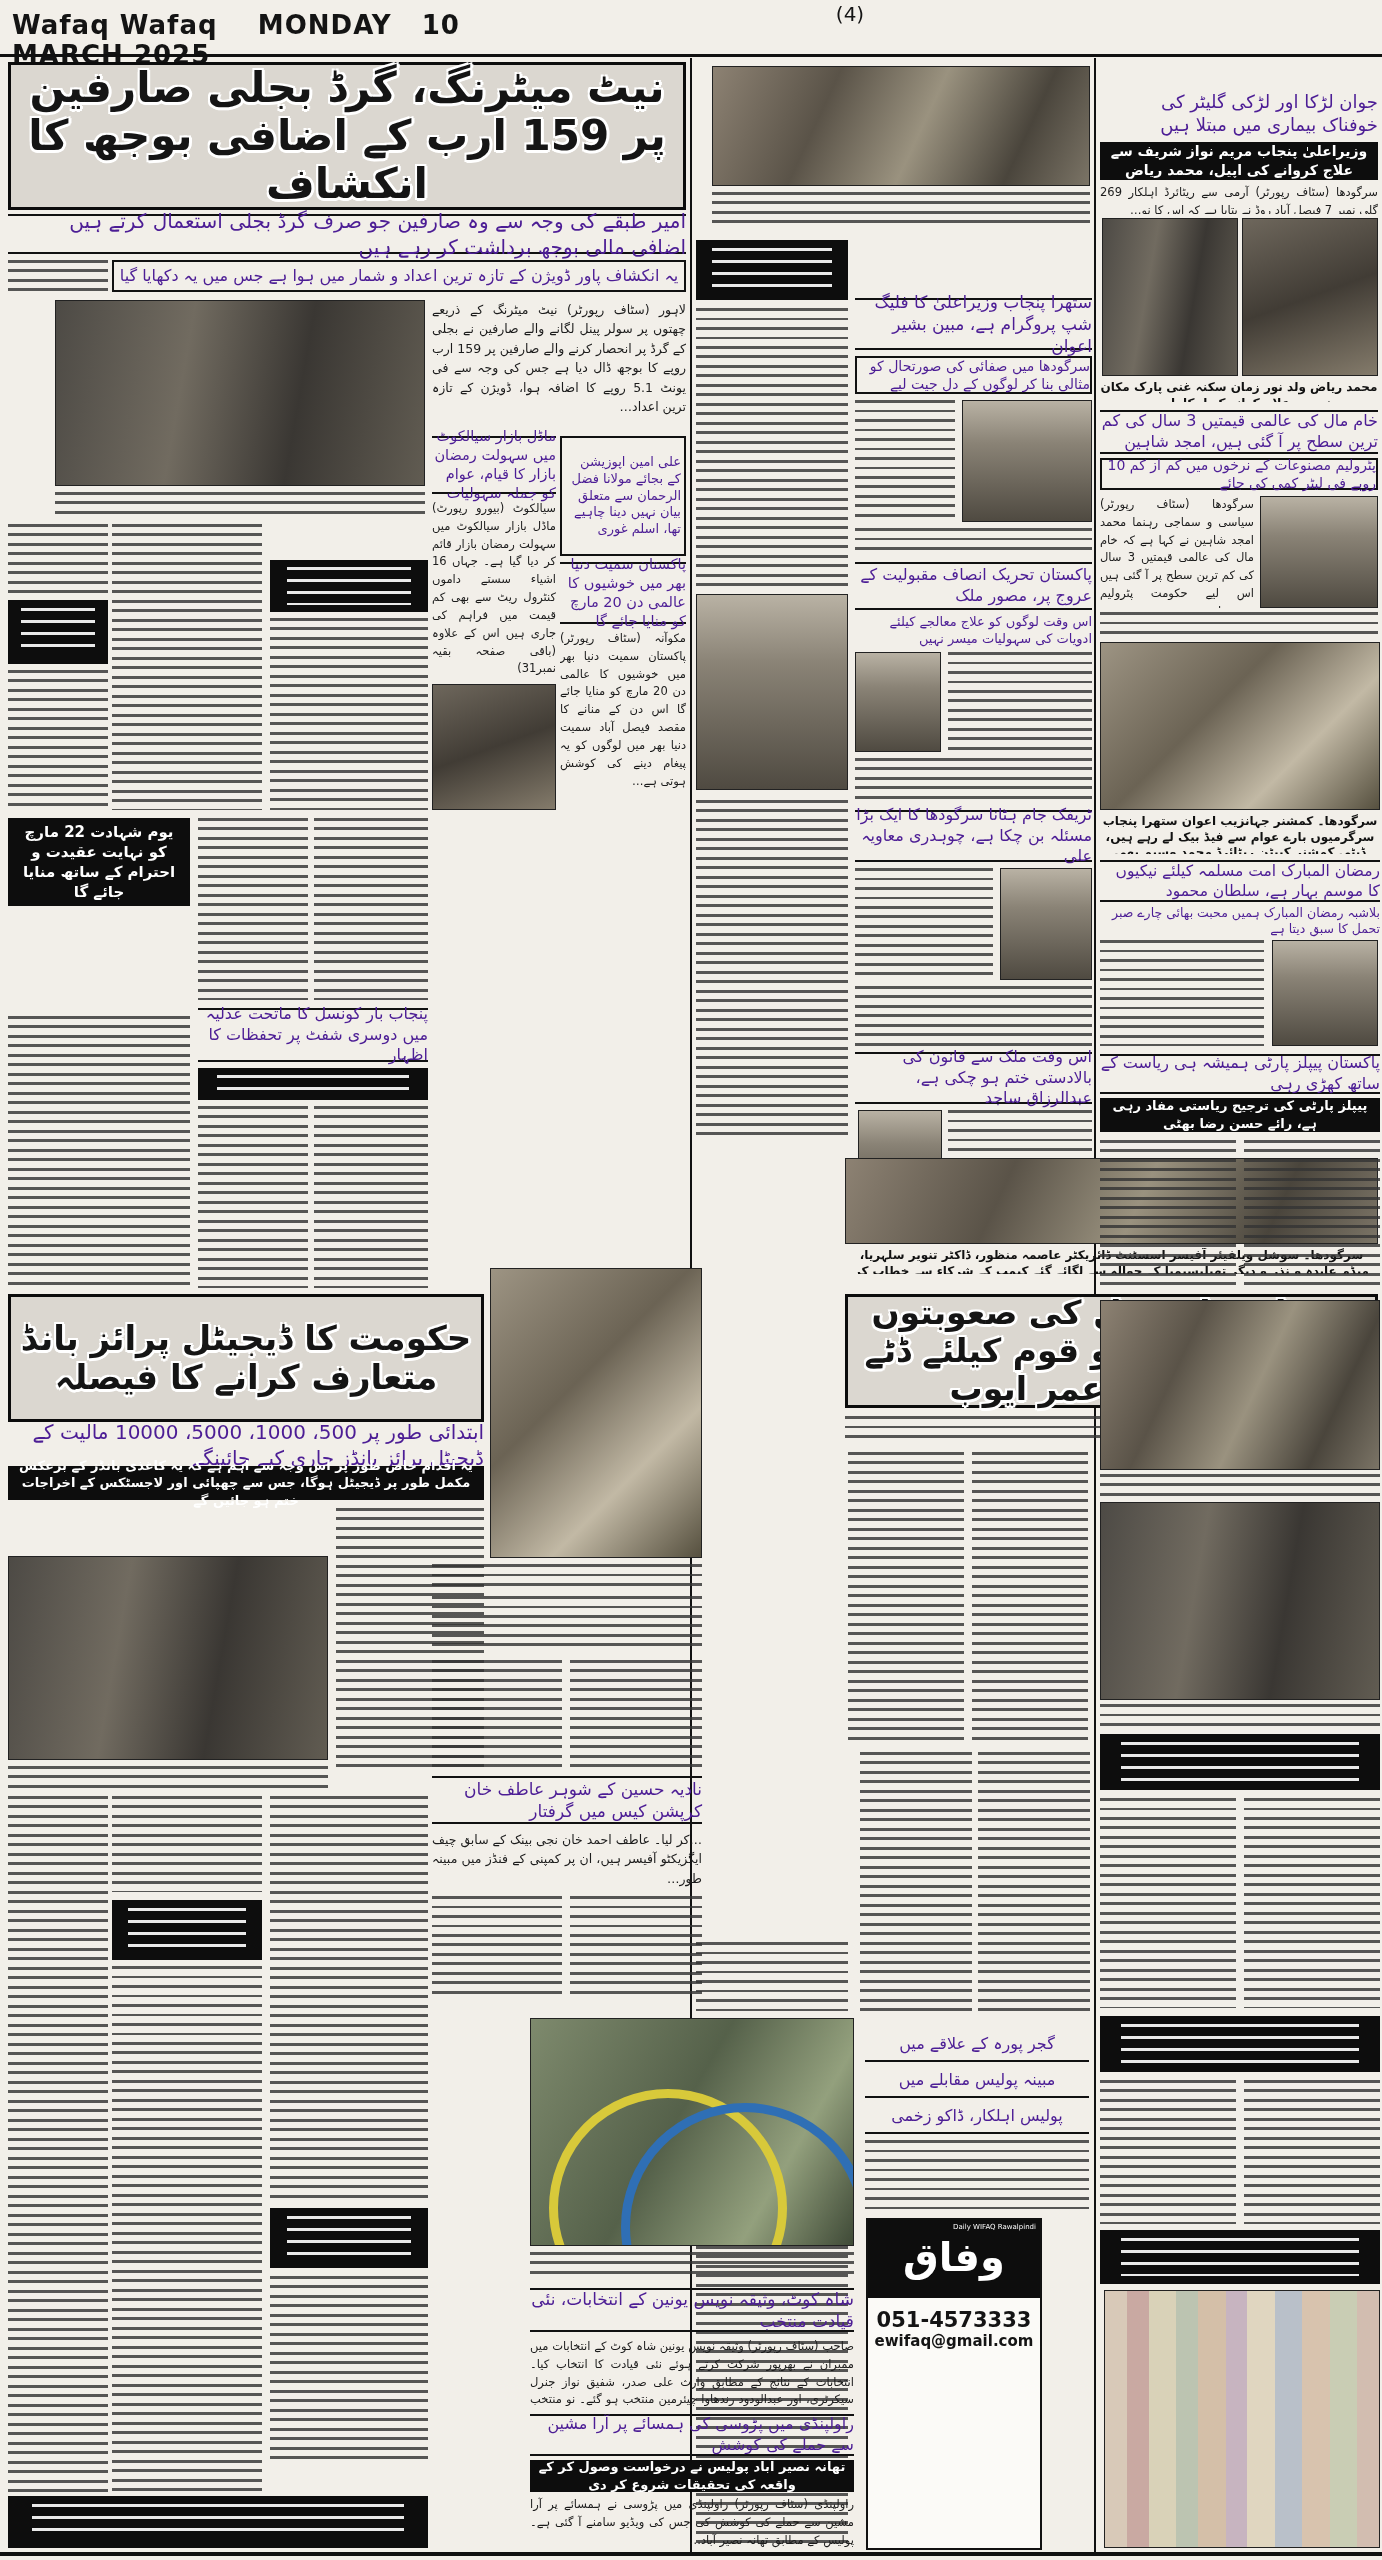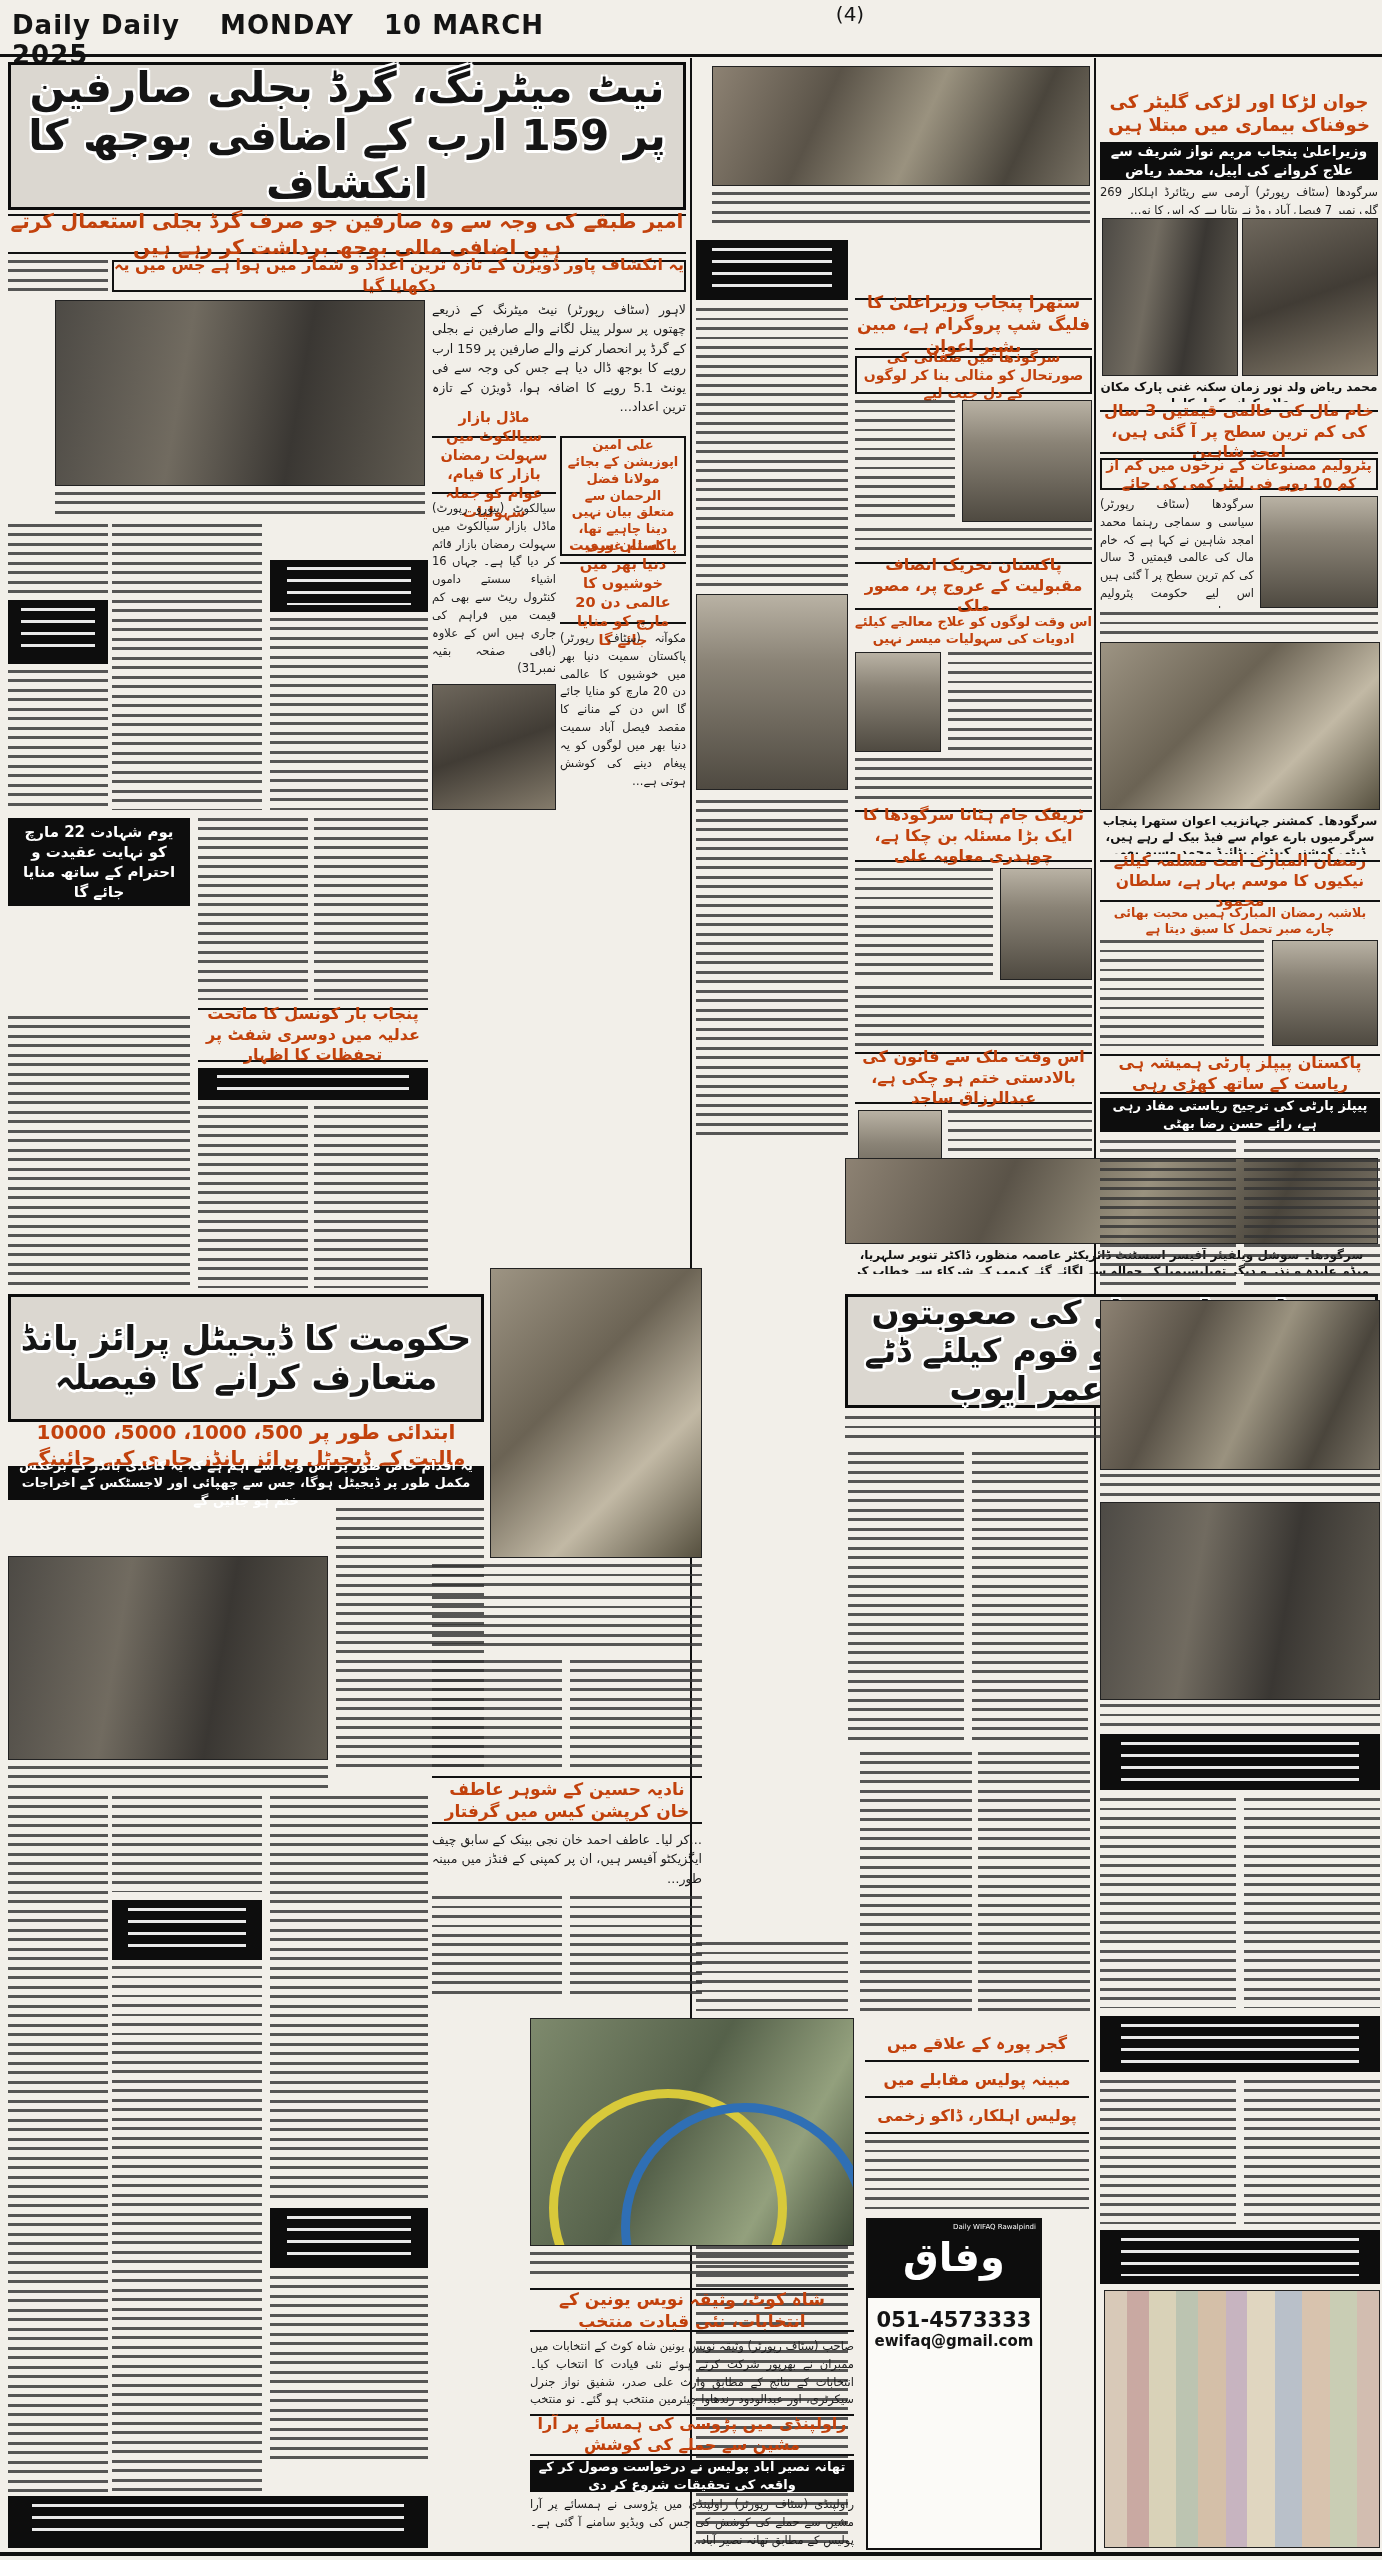--- a/index.html
+++ b/index.html
@@ -7,21 +7,21 @@
   #page{position:relative;width:1382px;height:2560px;background:#f2efe9;overflow:hidden;
         color:#141414;}
   .abs{position:absolute;box-sizing:border-box;}
   .ur{direction:rtl;unicode-bidi:plaintext;}
   .rule{background:#111;}
   
   .banner{background:#dbd7d0;border:3px solid #0c0c0c;display:flex;align-items:center;justify-content:center;
           font-weight:bold;color:#151515;text-align:center;line-height:1.15;
           text-shadow:2px 2px 0 #fff,-2px -2px 0 #fff,2px -2px 0 #fff,-2px 2px 0 #fff,0 3px 0 #fff,3px 0 0 #fff;}
   
-  .hl{font-weight:bold;color:#c2410c;text-align:center;line-height:1.3;display:flex;align-items:center;justify-content:center;}
+  .hl{font-weight:normal;color:#4c1d95;line-height:1.3;display:flex;align-items:center;justify-content:center;}
   .hl.b{border-top:2px solid #111;border-bottom:2px solid #111;}
   
   .rev{background:#0d0d0d;color:#fff;font-weight:bold;text-align:center;line-height:1.35;
        display:flex;align-items:center;justify-content:center;padding:2px 8px;}
   .frame{border:2px solid #111;}
   
   .tl{background:repeating-linear-gradient(to bottom,#343434 0 2.6px,rgba(0,0,0,0) 2.6px 9.5px);opacity:.82;}
   .tl-w{background:repeating-linear-gradient(to bottom,#f5f5f5 0 3px,rgba(0,0,0,0) 3px 12px);opacity:.95;}
   .body-txt{font-size:12.5px;line-height:1.55;text-align:justify;color:#1c1c1c;overflow:hidden;}
   .cap{font-size:12px;font-weight:bold;text-align:center;color:#111;line-height:1.3;overflow:hidden;}
@@ -34,21 +34,21 @@
   .ph5{background:linear-gradient(120deg,#7e8a6d 0%,#55614a 45%,#93a07d 75%,#3f4a37 100%);}
   .ph6{background:linear-gradient(90deg,#d8c9b8 0 8%,#c9a9a2 8% 16%,#d9d2b8 16% 26%,#bcc4b1 26% 34%,#d4bfa8 34% 44%,#c7b4c0 44% 52%,#e0d6c0 52% 62%,#b9c0c9 62% 72%,#d8c3ae 72% 82%,#c9cdb4 82% 92%,#d2bdb0 92% 100%);}
   .port{background:linear-gradient(180deg,#b9b2a4 0%,#8a8376 35%,#4f4a41 100%);}
 </style>
 </head>
 <body>
 
 <div id="page">
 
   <div class="abs" style="left:12px;top:10px;width:560px;height:40px;font-weight:bold;font-size:26px;letter-spacing:1px;">
-    <span>Daily Daily</span>&nbsp;&nbsp;&nbsp;
+    <span>Wafaq Wafaq</span>&nbsp;&nbsp;&nbsp;
     <span>MONDAY</span>&nbsp;&nbsp;
     <span>10 MARCH 2025</span>
   </div>
   <div class="abs" style="left:820px;top:2px;width:60px;height:28px;font-size:20px;text-align:center;">(4)</div>
   <div class="abs rule" style="left:0;top:54px;width:1382px;height:3px;"></div>
   <div class="abs rule" style="left:690px;top:58px;width:2px;height:2496px;"></div>
   <div class="abs rule" style="left:1094px;top:58px;width:2px;height:2496px;"></div>
   <div class="abs rule" style="left:0;top:2552px;width:1382px;height:4px;"></div>
 
   <div class="abs banner ur" style="left:8px;top:62px;width:678px;height:148px;font-size:42px;padding:8px 10px;">نیٹ میٹرنگ، گرڈ بجلی صارفین پر 159 ارب کے اضافی بوجھ کا انکشاف</div>

